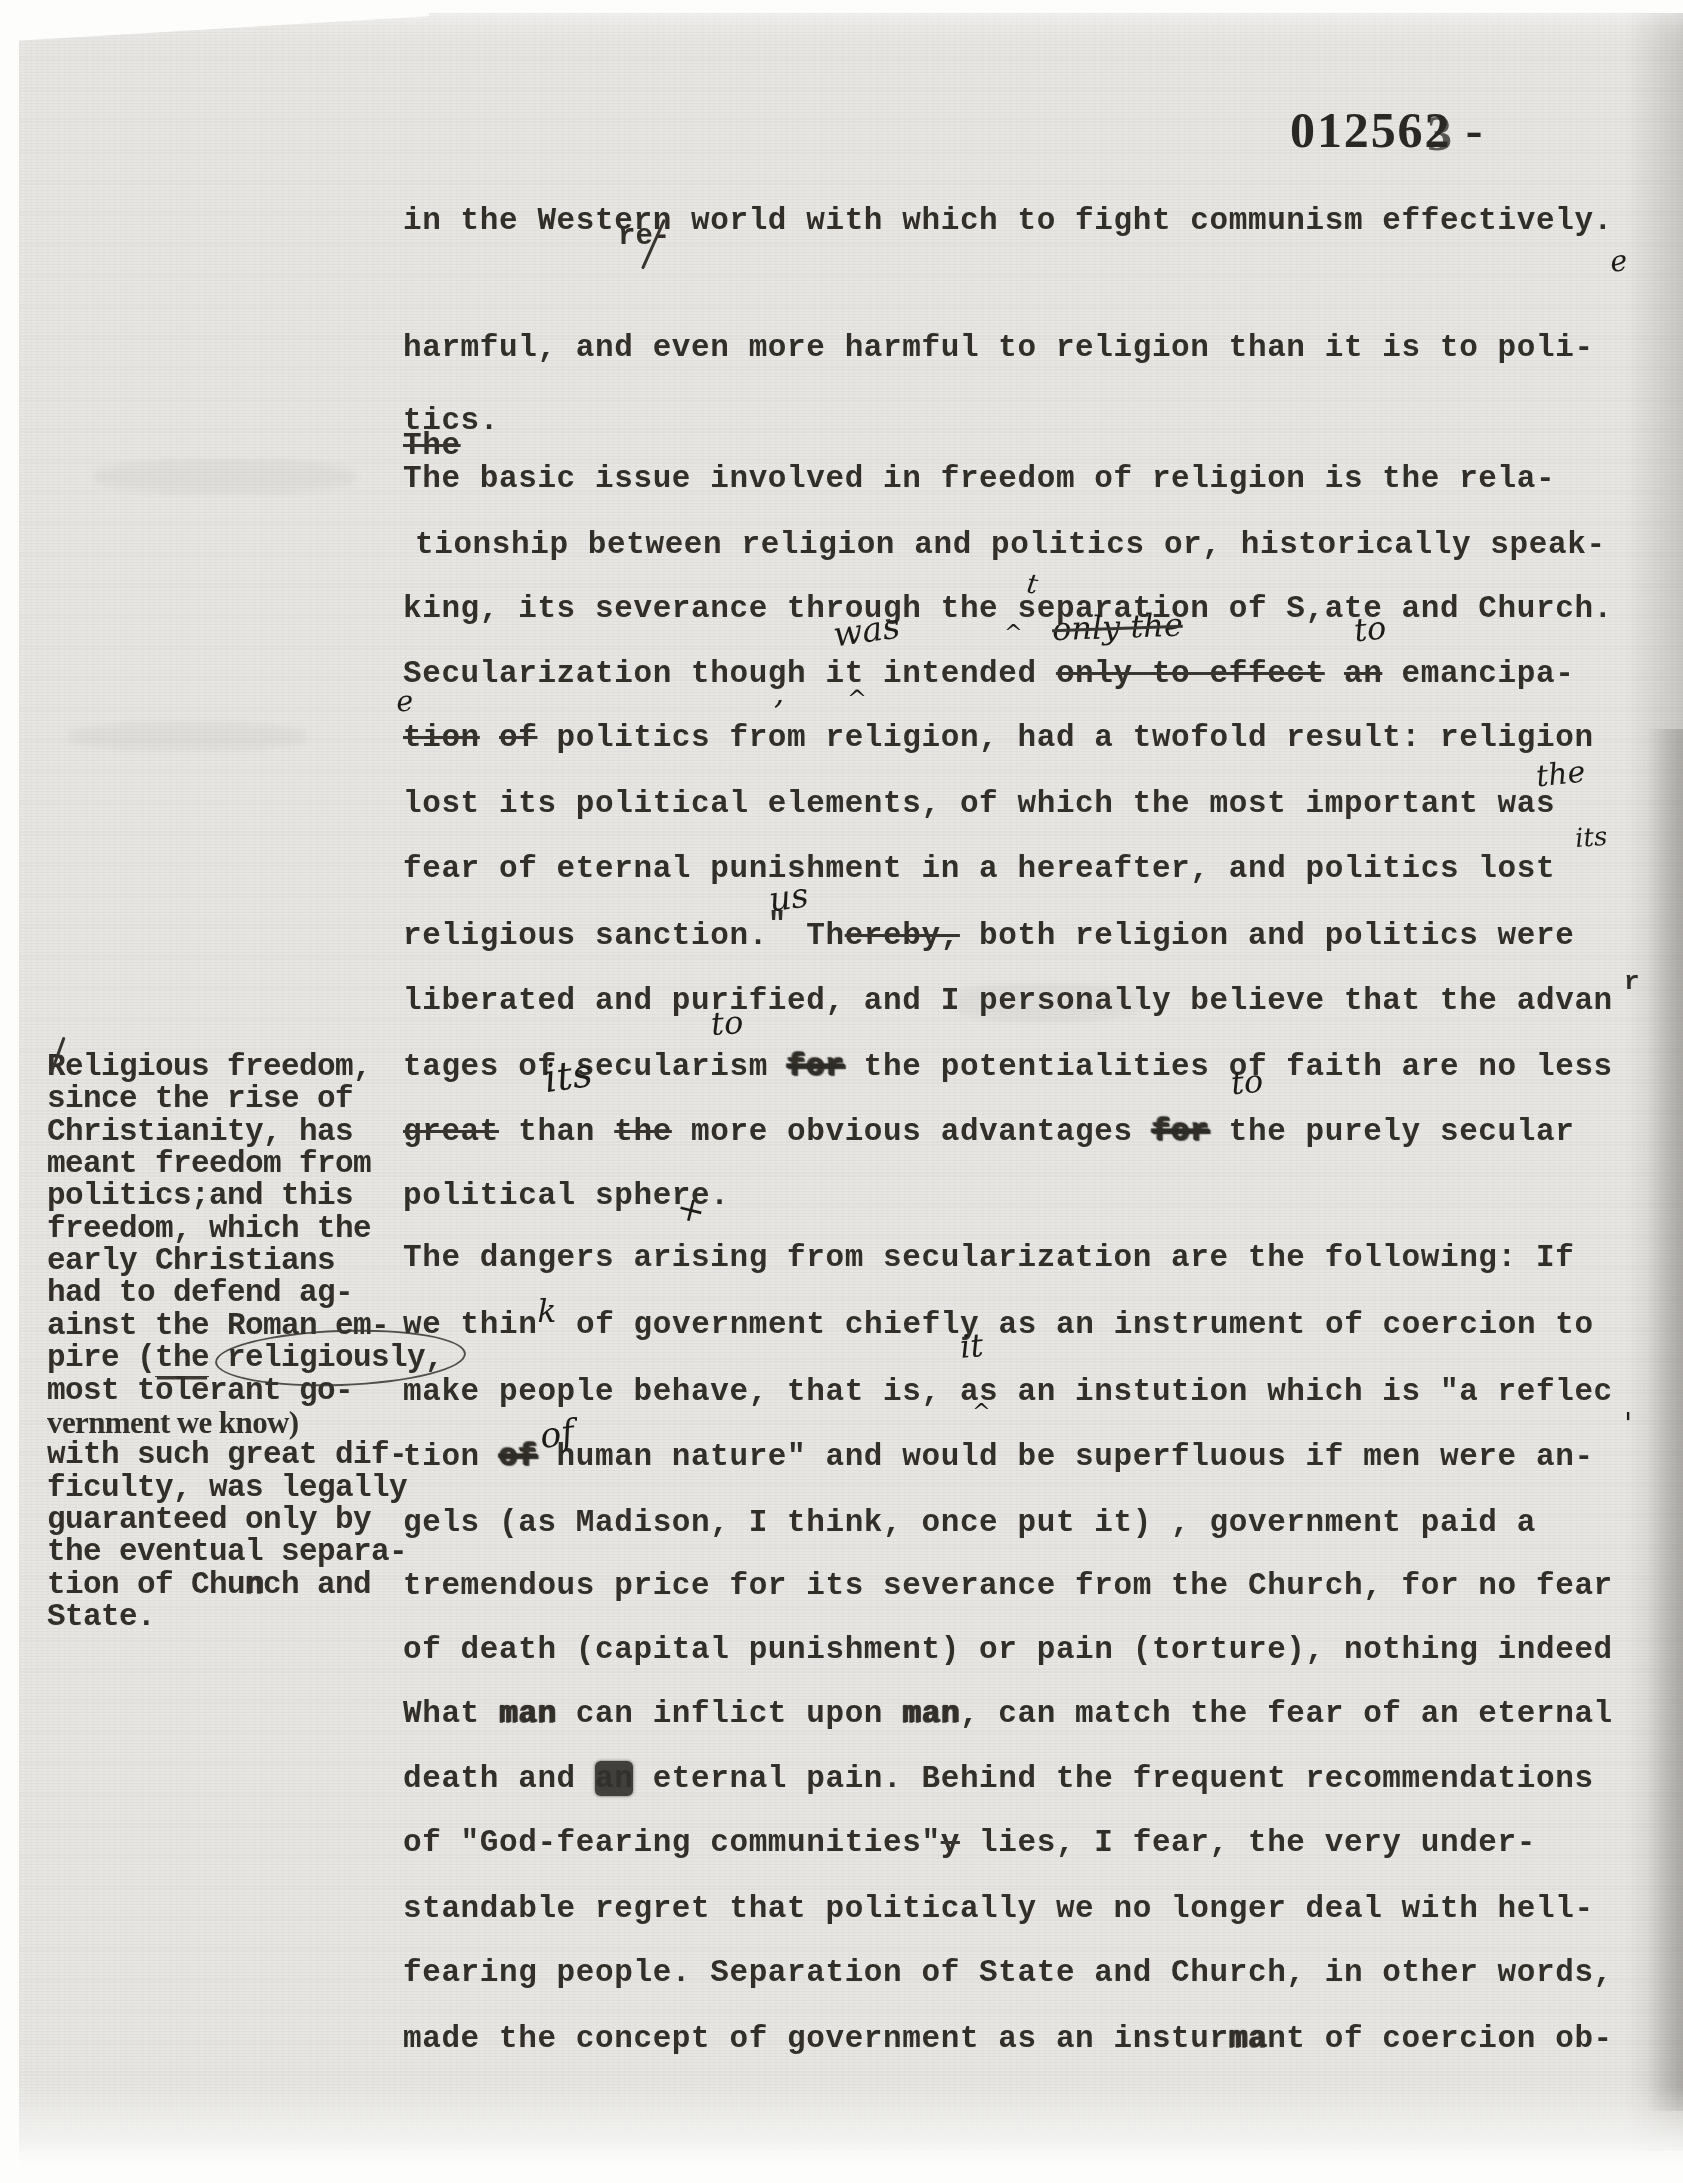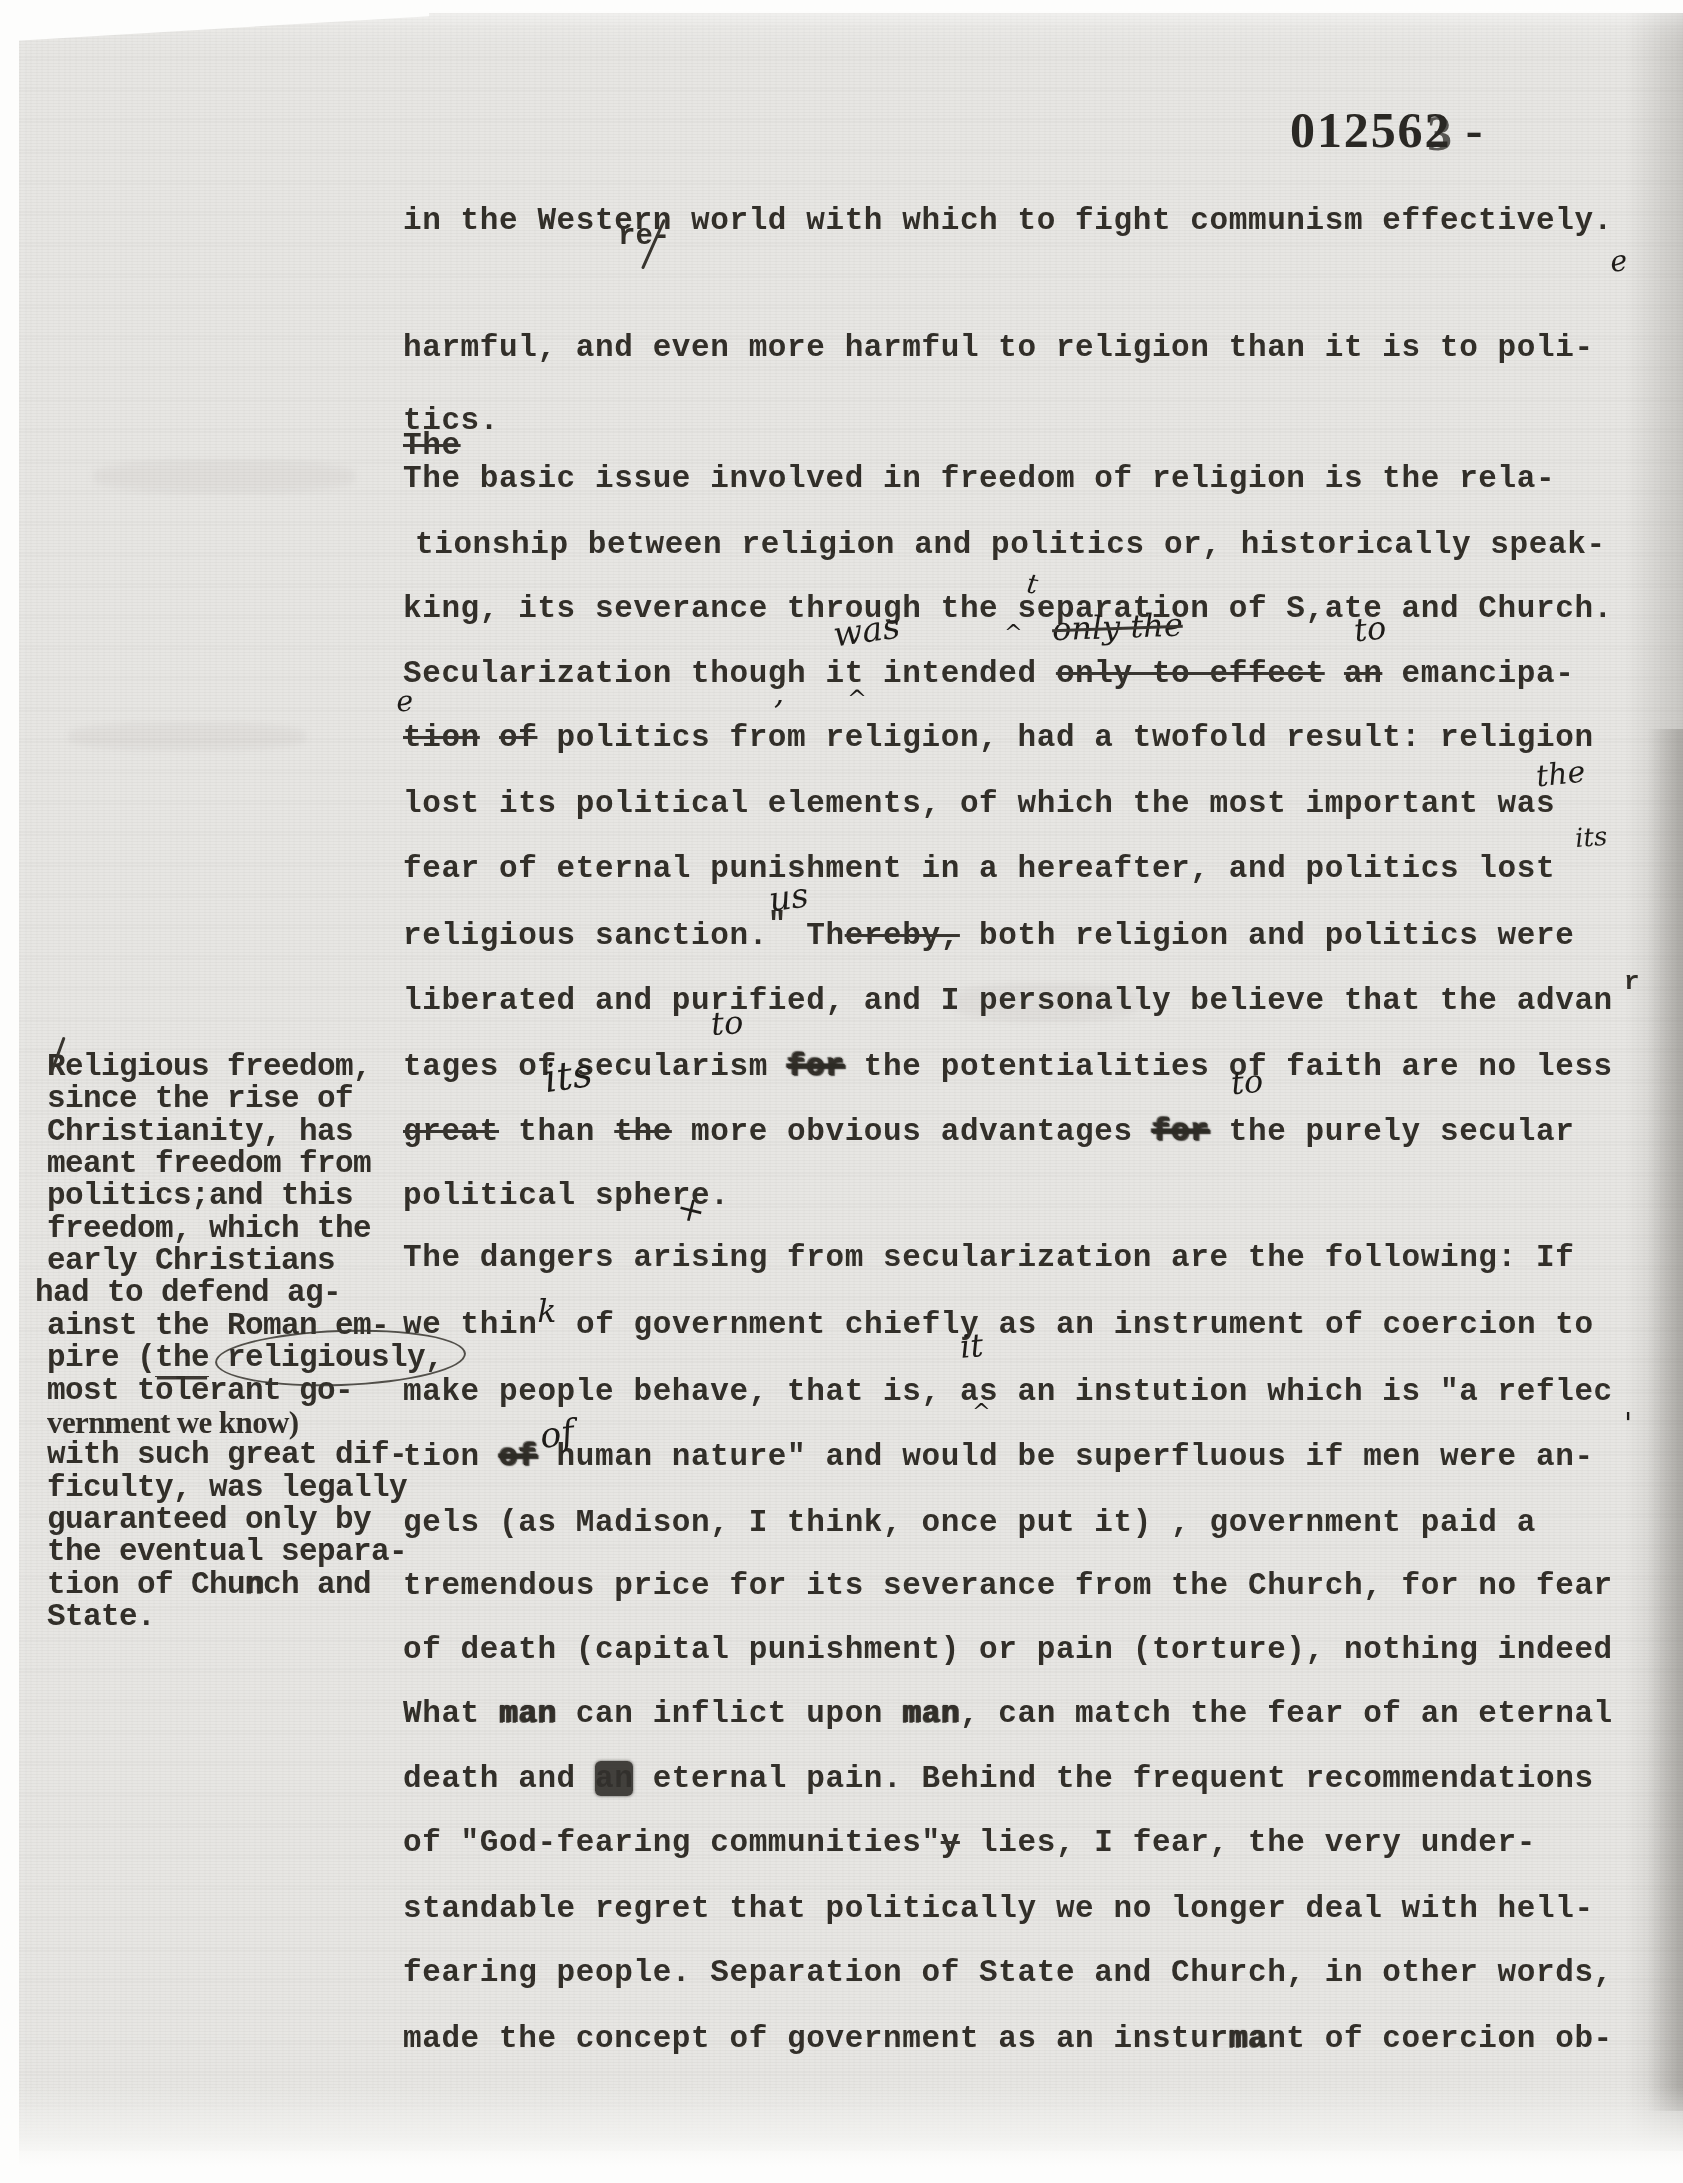--- a/index.html
+++ b/index.html
@@ -90,21 +90,21 @@
       <div class="bline " style="left: 403px; top: 1893px;"><span class="seg ">standable regret that politically we no longer deal with hell-</span></div>
       <div class="bline " style="left: 403px; top: 1957px;"><span class="seg ">fearing people. Separation of State and Church, in other words,</span></div>
       <div class="bline " style="left: 403px; top: 2023px;"><span class="seg ">made the concept of government as an instur</span><span class="seg ot">ma</span><span class="seg ">nt of coercion ob-</span></div>
       <div class="bline mline" style="left: 47px; top: 1051px;"><span class="seg ">Religious freedom,</span></div>
       <div class="bline mline" style="left: 47px; top: 1083px;"><span class="seg ">since the rise of</span></div>
       <div class="bline mline" style="left: 47px; top: 1116px;"><span class="seg ">Christianity, has</span></div>
       <div class="bline mline" style="left: 47px; top: 1148px;"><span class="seg ">meant freedom from</span></div>
       <div class="bline mline" style="left: 47px; top: 1180px;"><span class="seg ">politics;and this</span></div>
       <div class="bline mline" style="left: 47px; top: 1213px; text-align: right;"><span class="seg ">freedom, which the</span></div>
       <div class="bline mline" style="left: 47px; top: 1245px;"><span class="seg ">early Christians</span></div>
-      <div class="bline mline" style="left: 35px; top: 1277px;"><span class="seg ">had to defend ag-</span></div>
+      <div class="bline mline" style="left: 47px; top: 1277px;"><span class="seg ">had to defend ag-</span></div>
       <div class="bline mline" style="left: 47px; top: 1310px;"><span class="seg ">ainst the Roman em-</span></div>
       <div class="bline mline" style="left: 47px; top: 1342px;"><span class="seg ">pire (</span><span class="seg u2">the</span><span class="seg "> religiously,</span></div>
       <div class="bline mline" style="left: 47px; top: 1375px;"><span class="seg ">most tolerant go-</span></div>
       <div class="bline mline" style="left: 47px; top: 1407px; font-family: Liberation Serif, serif;"><span class="seg ">vernment we know)</span></div>
       <div class="bline mline" style="left: 47px; top: 1439px;"><span class="seg ">with such great dif-</span></div>
       <div class="bline mline" style="left: 47px; top: 1472px;"><span class="seg ">ficulty, was legally</span></div>
       <div class="bline mline" style="left: 47px; top: 1504px;"><span class="seg ">guaranteed only by</span></div>
       <div class="bline mline" style="left: 47px; top: 1536px;"><span class="seg ">the eventual separa-</span></div>
       <div class="bline mline" style="left: 47px; top: 1569px;"><span class="seg ">tion of Chu</span><span class="seg ot">n</span><span class="seg ">ch and</span></div>
       <div class="bline mline" style="left: 47px; top: 1601px;"><span class="seg ">State.</span></div>

